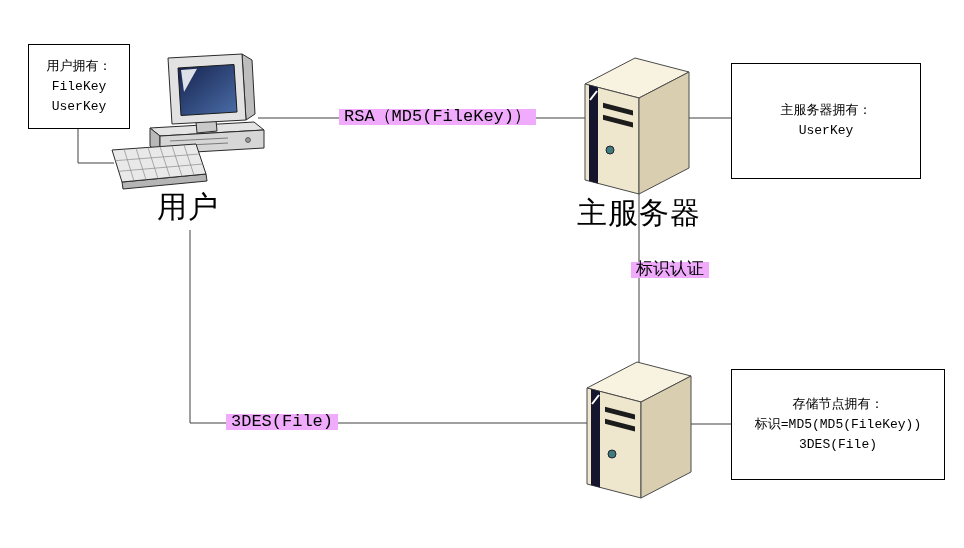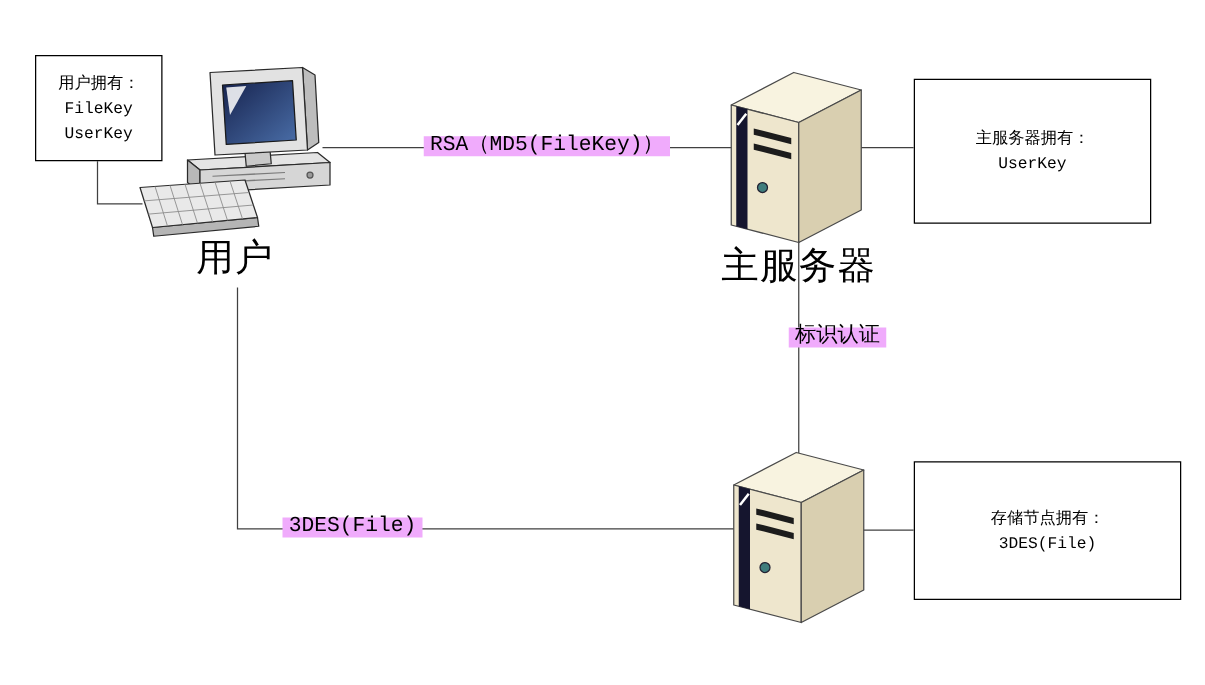--- a/index.html
+++ b/index.html
@@ -97,20 +97,21 @@
     <div>UserKey</div>
   </div>
 
   <div class="txtbox" style="left:731px; top:63px; width:190px; height:116px;">
     <div>主服务器拥有：</div>
     <div>UserKey</div>
   </div>
 
   <div class="txtbox" style="left:731px; top:369px; width:214px; height:111px;">
     <div>存储节点拥有：</div>
+    <div>标识=MD5(MD5(FileKey))</div>
     <div>3DES(File)</div>
   </div>
 
   <div class="edge-label" style="left:339px; top:109px;">RSA（MD5(FileKey)）</div>
   <div class="edge-label" style="left:631px; top:262px;">标识认证</div>
   <div class="edge-label" style="left:226px; top:414px;">3DES(File)</div>
 
   <div class="node-label" style="left:157px; top:192px;">用户</div>
   <div class="node-label" style="left:577px; top:198px;">主服务器</div>
 

